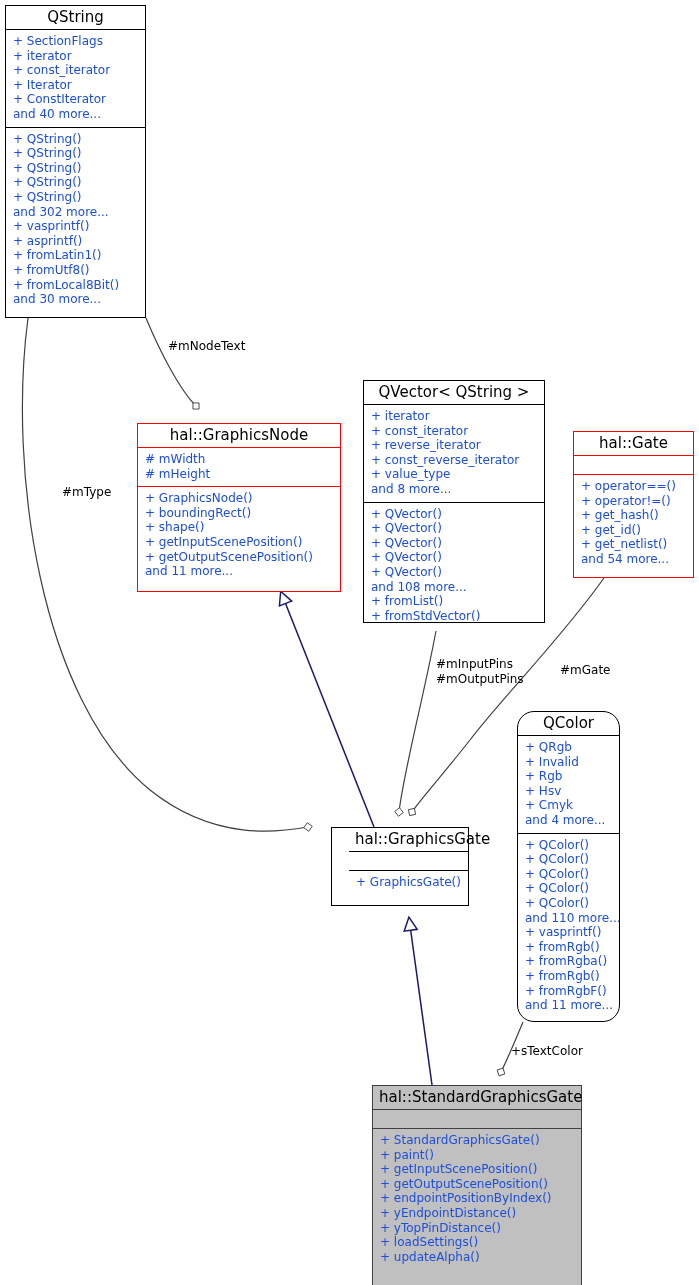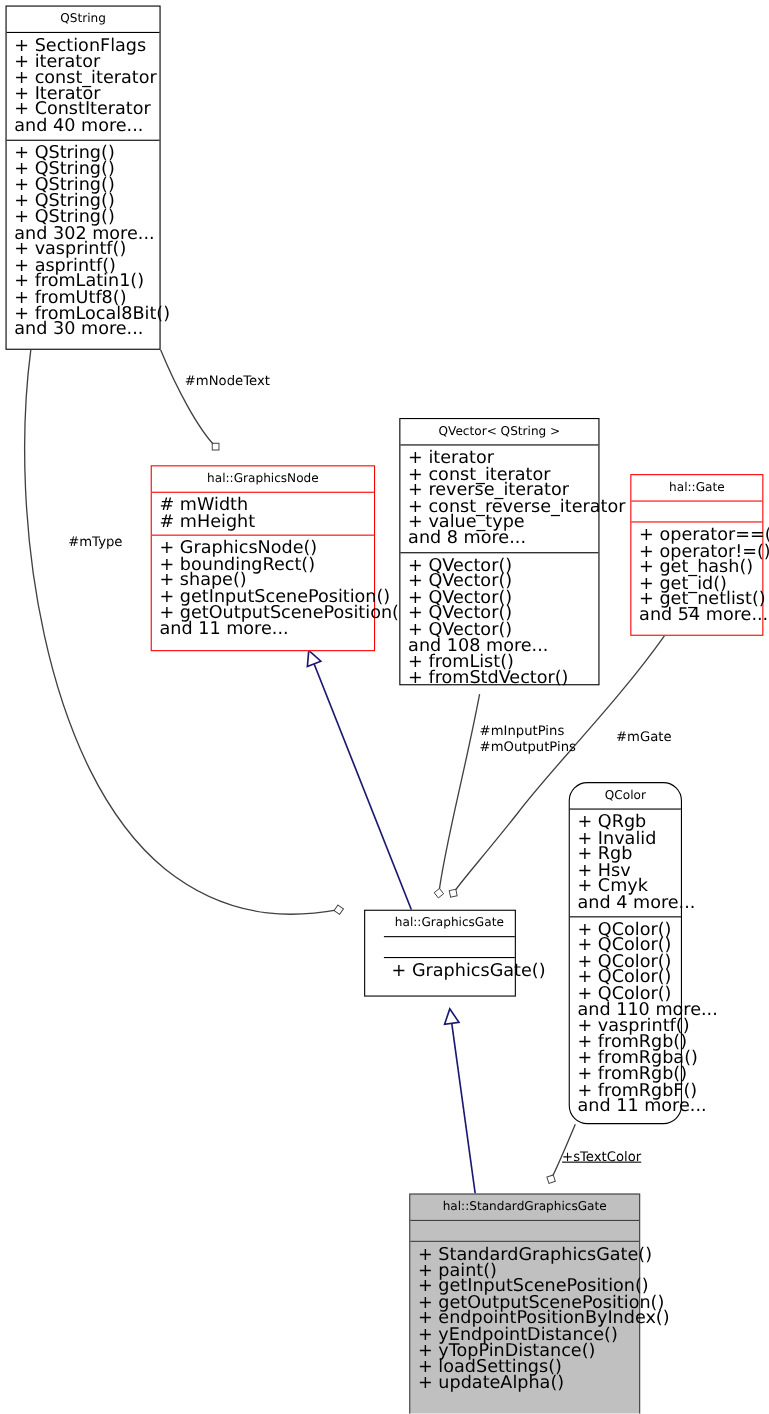--- a/index.html
+++ b/index.html
@@ -13,29 +13,29 @@
 
   .umlbox{
     position:absolute;box-sizing:border-box;
     border:1px solid #000000;background:#ffffff;
   }
   .umlbox.red{border-color:#ff0000;}
   .umlbox.gray{background:#c0c0c0;border-color:#404040;}
 
   .cell{box-sizing:border-box;}
   .title{
-    text-align:center;font-size:11px;color:#000;
+    text-align:center;font-size:15px;color:#000;
     padding:4px 6px 5px 6px;line-height:14px;white-space:nowrap;
   }
   .sep{height:0;border-top:1px solid #000;}
   .umlbox.red .sep{border-top-color:#ff0000;}
   .umlbox.gray .sep{border-top-color:#404040;}
 
   .members{
-    padding:4px 6px 5px 7px;font-size:16px;line-height:14.6px;color:#000000;
+    padding:4px 6px 5px 7px;font-size:12px;line-height:14.6px;color:#1d4ed8;
   }
   .members .m{white-space:nowrap;}
   .members.empty{height:18px;padding:0;}
 
   .edge-label{
     position:absolute;font-size:12px;line-height:14.5px;color:#000;
     white-space:pre;
   }
 </style>
 </head>
@@ -69,21 +69,21 @@
   </svg>
 
   <div class="edge-label" style="left:168px;top:339px;text-align:right;">#mNodeText</div>
 
   <div class="edge-label" style="left:62px;top:485px;">#mType</div>
 
   <div class="edge-label" style="left:436px;top:657px;">#mInputPins<br>#mOutputPins</div>
 
   <div class="edge-label" style="left:560px;top:663px;">#mGate</div>
 
-  <div class="edge-label" style="left:511px;top:1044px;text-decoration:underline;">+sTextColor</div>
+  <div class="edge-label" style="left:511px;top:1044px;">+sTextColor</div>
 
   <div class="umlbox" style="left:5px;top:5px;width:141px;height:313px;">
     <div class="cell title">QString</div>
     <div class="sep"></div>
     <div class="members">
         <div class="m">+ SectionFlags</div>
         <div class="m">+ iterator</div>
         <div class="m">+ const_iterator</div>
         <div class="m">+ Iterator</div>
         <div class="m">+ ConstIterator</div>

